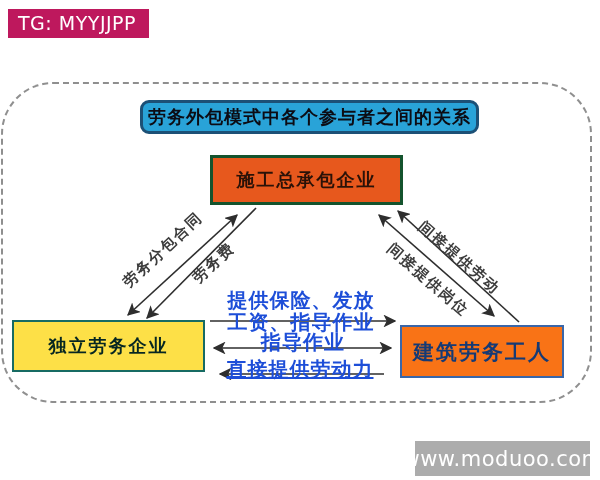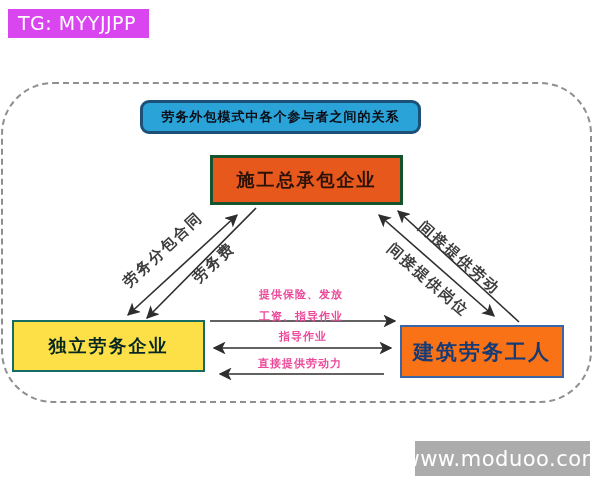--- a/index.html
+++ b/index.html
@@ -3,32 +3,32 @@
 <meta charset="utf-8">
 <style>
   html,body { margin:0; padding:0; }
   body {
     width:600px; height:480px; position:relative; overflow:hidden;
     background:#ffffff;
     font-family:"DejaVu Sans","Liberation Sans",sans-serif;
   }
   .tg-banner {
     position:absolute; left:8px; top:9px; width:141px; height:29px;
-    background:#d946ef; color:#ffffff; font-size:19px; line-height:29px;
+    background:#be185d; color:#ffffff; font-size:19px; line-height:29px;
     padding-left:10px; box-sizing:border-box; letter-spacing:0.5px;
   }
   .frame {
     position:absolute; left:1px; top:82px; width:591px; height:321px;
     border:2px dashed #8f8f8f; border-radius:52px; box-sizing:border-box;
   }
   .title-box {
-    position:absolute; left:140px; top:100px; width:281px; height:34px;
+    position:absolute; left:140px; top:100px; width:339px; height:34px;
     background:#29a3d8; border:3px solid #1c5076; border-radius:9px;
     box-sizing:border-box; display:flex; align-items:center; justify-content:center;
-    font-size:13px; font-weight:bold; color:#0c0c14; letter-spacing:1px;
+    font-size:18px; font-weight:bold; color:#0c0c14; letter-spacing:1px;
     white-space:nowrap;
   }
   .node {
     position:absolute; box-sizing:border-box;
     display:flex; align-items:center; justify-content:center;
     font-weight:bold; letter-spacing:2px; white-space:nowrap;
   }
   .node-contractor {
     left:210px; top:155px; width:193px; height:50px;
     background:#e7581d; border:3px solid #14532d; color:#2a1208; font-size:18px;
@@ -44,21 +44,21 @@
   .arrows-svg { position:absolute; left:0; top:0; pointer-events:none; }
   .edge-label {
     position:absolute; color:#3c3c3c; font-weight:bold;
     white-space:nowrap;
   }
   .diag { font-size:15px; letter-spacing:2px; }
   .rot-left  { transform:translate(-50%,-50%) rotate(-43deg); }
   .rot-right { transform:translate(-50%,-50%) rotate(41deg); }
   .mid-label {
     position:absolute; transform:translateX(-50%);
-    color:#ec4899; font-weight:bold; font-size:11px;
+    color:#1d4ed8; font-weight:bold; font-size:20px;
     letter-spacing:1px; white-space:nowrap;
   }
   .watermark {
     position:absolute; left:415px; top:441px; width:175px; height:35px;
     background:#acacac; color:#ffffff; font-size:21px;
     display:flex; align-items:center; justify-content:center;
     letter-spacing:0.5px;
   }
 </style>
 </head>
@@ -100,15 +100,15 @@
 <div class="edge-label diag rot-right" style="left:459px; top:258px;">间接提供劳动</div>
 
 <div class="edge-label diag rot-right" style="left:428px; top:280px;">间接提供岗位</div>
 
 <div class="mid-label" style="left:301px; top:287px;">提供保险、发放</div>
 
 <div class="mid-label" style="left:301px; top:303px;margin-top:6px;">工资、指导作业</div>
 
 <div class="mid-label" style="left:303px; top:329px;">指导作业</div>
 
-<div class="mid-label" style="left:300px; top:356px;">直接提供劳动力</div>
+<div class="mid-label" style="left:300px; top:356px;text-decoration:underline;">直接提供劳动力</div>
 
 <div class="watermark">www.moduoo.com</div>
 
 </body></html>

